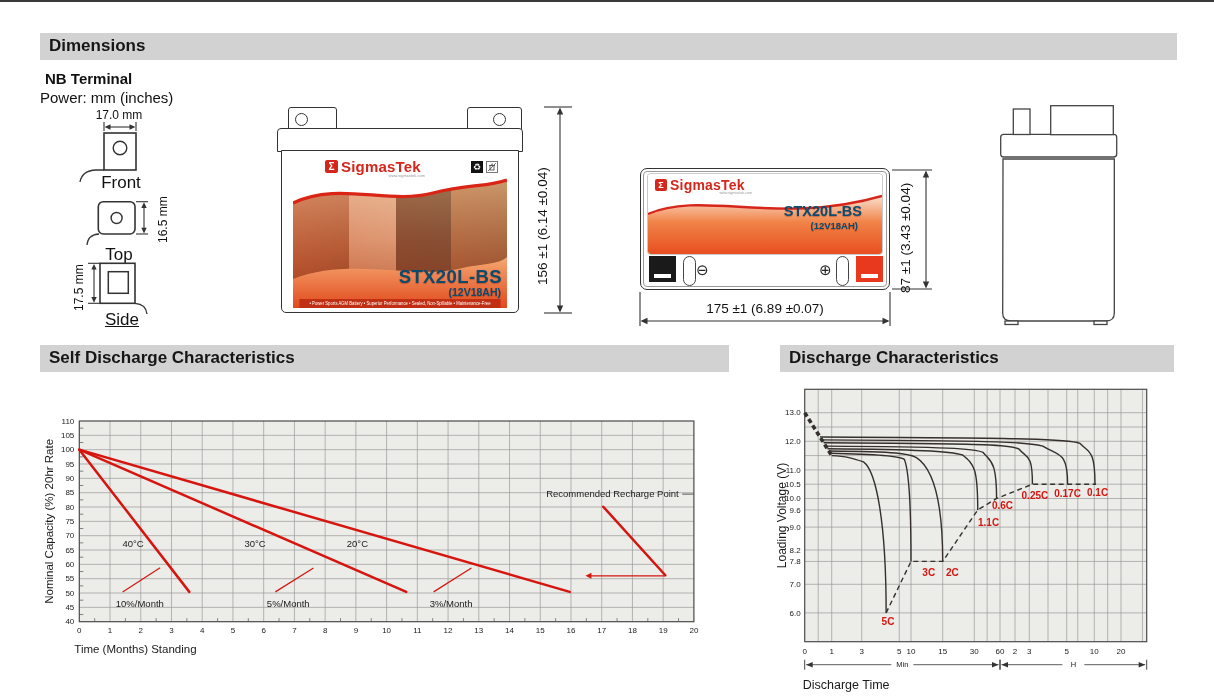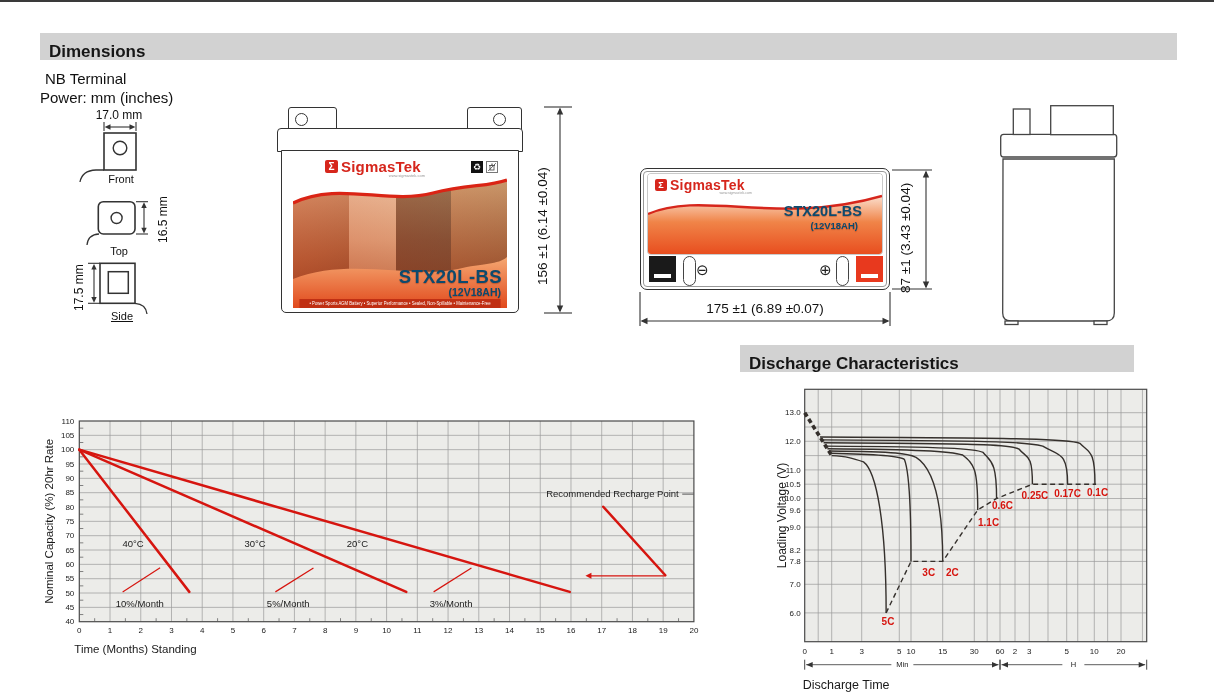--- a/index.html
+++ b/index.html
@@ -1,23 +1,23 @@
 <!DOCTYPE html>
 <html><head>
 <meta charset="utf-8">
 <style>
   html,body{margin:0;padding:0;background:#fff;}
   #canvas{position:relative;width:1214px;height:697px;background:#fff;overflow:hidden;
     font-family:"Liberation Sans",sans-serif;color:#111;}
   .abs{position:absolute;}
   .secbar{position:absolute;height:27px;background:#d2d2d2;box-sizing:border-box;
-    padding:9px 0 0 9px;font-size:17px;font-weight:bold;color:#161616;}
+    padding:3px 0 0 9px;font-size:17px;font-weight:bold;color:#161616;}
   .vtext{position:absolute;transform-origin:0 0;transform:rotate(-90deg);
     white-space:nowrap;font-size:13.5px;color:#111;}
-  .smalllab{position:absolute;font-size:11px;color:#111;text-align:center;}
+  .smalllab{position:absolute;font-size:17px;color:#111;text-align:center;}
   svg{display:block;}
   .bfront{position:absolute;left:277px;top:105px;width:246px;height:210px;}
   .post{position:absolute;background:#fff;border:1.6px solid #333;border-radius:3px 3px 0 0;box-sizing:border-box;}
   .postdot{position:absolute;width:13px;height:13px;border:1.4px solid #333;border-radius:50%;background:#fff;box-sizing:border-box;}
   .lid{position:absolute;left:0;top:23px;width:246px;height:24px;background:#fff;border:1.6px solid #333;border-radius:4px 4px 0 0;box-sizing:border-box;}
   .bodyf{position:absolute;left:4px;top:45px;width:238px;height:163px;background:#fff;border:1.6px solid #333;border-radius:0 0 5px 5px;box-sizing:border-box;}
   .blabel{position:absolute;left:16px;top:52px;width:214px;height:151px;background:#fff;overflow:hidden;}
   .strips{position:absolute;left:0;top:22px;width:214px;height:102px;display:flex;}
   .strips div{height:100%;}
   .stripov{position:absolute;left:0;top:22px;width:214px;height:102px;
@@ -43,21 +43,21 @@
 <body>
 
 <div id="canvas">
 
   <div class="abs" style="left:0;top:0;width:1214px;height:2px;background:#3a3a3a;"></div>
 
   <div class="secbar" style="left:40px;top:33px;width:1137px;">
     <span>Dimensions</span>
   </div>
 
-  <div class="abs" style="left:45px;top:70px;font-size:15px;font-weight:normal;">NB Terminal</div>
+  <div class="abs" style="left:45px;top:70px;font-size:15px;font-weight:bold;">NB Terminal</div>
   <div class="abs" style="left:40px;top:89px;font-size:15px;">Power: mm (inches)</div>
 
   <div class="smalllab" style="left:88px;top:108px;width:62px;font-size:12px;">17.0 mm</div>
   <svg class="abs" style="left:72px;top:120px;" width="90" height="64" viewBox="0 0 90 64">
     <g stroke="#333" stroke-width="1.1" fill="none">
       <line x1="32" y1="2" x2="32" y2="11"></line>
         <line x1="64" y1="2" x2="64" y2="11"></line>
       <line x1="36" y1="7" x2="60" y2="7"></line>
       <path d="M 8,62 Q 10,50.5 24,50 H 32" stroke-width="1.3"></path>
     </g>
@@ -221,21 +221,24 @@
     <g fill="#fff" stroke="#444" stroke-width="1.3">
       <path d="M 8,59 H 119.3 V 213 Q 119.3,221 111,221 H 16 Q 7.7,221 7.7,213 Z"></path>
       <rect x="5.7" y="34.3" width="116" height="22.7" rx="3"></rect>
       <rect x="55.7" y="5.7" width="62.6" height="29"></rect>
       <rect x="18.3" y="9" width="16.7" height="25.5"></rect>
       <rect x="10" y="221" width="13" height="3.5"></rect>
       <rect x="99" y="221" width="13" height="3.5"></rect>
     </g>
   </svg>
 
-  <div class="secbar" style="left:740px;top:345px;width:394px;">
+  <div class="secbar" style="left:40px;top:345px;width:689px;">
+    <span>Self Discharge Characteristics</span>
+  </div>
+  <div class="secbar" style="left:780px;top:345px;width:394px;">
     <span>Discharge Characteristics</span>
   </div>
 
   <svg id="sd-chart" class="abs" style="left:40px;top:404px;" width="690" height="270" viewBox="0 0 690 270">
       <rect x="39.3" y="17" width="614.6" height="200.7" fill="#ecece9"></rect>
       <line x1="70.03" y1="17" x2="70.03" y2="217.7" stroke="#9a9a9a" stroke-width="0.7"></line>
       <line x1="100.75999999999999" y1="17" x2="100.75999999999999" y2="217.7" stroke="#9a9a9a" stroke-width="0.7"></line>
       <line x1="131.49" y1="17" x2="131.49" y2="217.7" stroke="#9a9a9a" stroke-width="0.7"></line>
       <line x1="162.22" y1="17" x2="162.22" y2="217.7" stroke="#9a9a9a" stroke-width="0.7"></line>
       <line x1="192.95" y1="17" x2="192.95" y2="217.7" stroke="#9a9a9a" stroke-width="0.7"></line>

